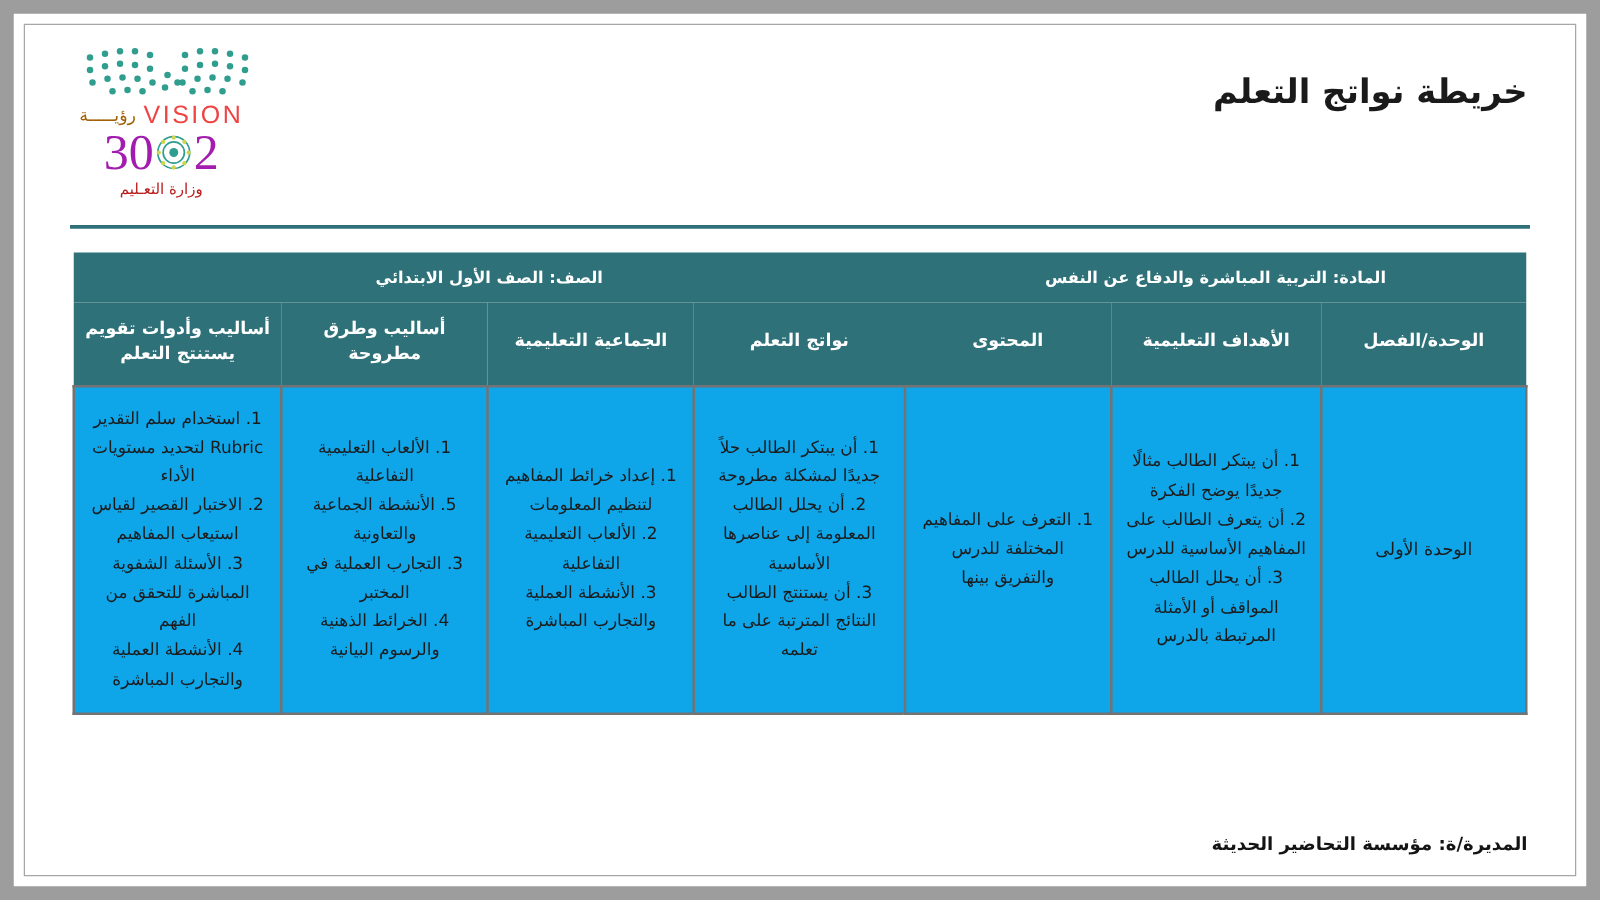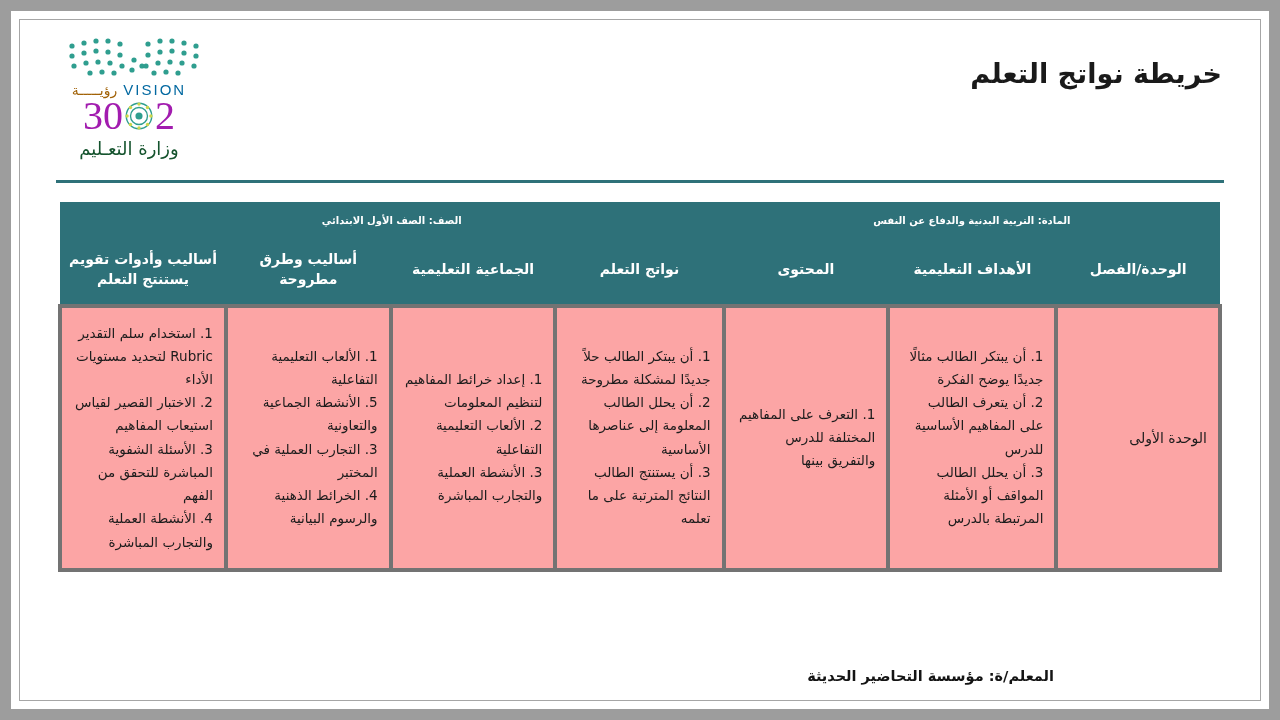--- a/index.html
+++ b/index.html
@@ -54,23 +54,23 @@
   .logo-dots { width: 140px; height: 42px; display: block; }
   .logo-vision-line {
     display: flex;
     align-items: center;
     justify-content: center;
     gap: 6px;
     margin-top: 1px;
   }
   .logo-vision-en {
     font-family: "Liberation Sans", sans-serif;
-    font-size: 15px;
+    font-size: 20px;
     letter-spacing: 2px;
-    color: #0369a1;
+    color: #ef4444;
     text-align: center;
   }
   .logo-vision-ar {
     font-size: 14px;
     color: #a16207;
     letter-spacing: 1px;
   }
   .logo-2030 {
     display: flex;
     align-items: center;
@@ -79,22 +79,22 @@
   }
   .logo-2030 .num {
     font-family: Liberation Serif, serif;
     font-size: 40px;
     font-weight: 400;
     color: #a21caf;
     line-height: 1;
   }
   .logo-emblem { width: 34px; height: 34px; margin: 0 -1px; }
   .logo-ministry {
-    font-size: 18px;
-    color: #14532d;
+    font-size: 12px;
+    color: #b91c1c;
     letter-spacing: 1px;
     margin-top: 2px;
   }
 
   .page-title {
     position: absolute;
     right: 38px;
     top: 38px;
     font-size: 27px;
     font-weight: bold;
@@ -125,45 +125,46 @@
   }
   table.lo-table th,
   table.lo-table td {
     vertical-align: middle;
   }
 
   
   .meta-row th {
     background: #2e7179;
     color: #ffffff;
-    font-size: 10px;
+    font-size: 13px;
     font-weight: bold;
     padding: 13px 10px 12px;
     text-align: center;
     border: none;
   }
   .head-row th {
     background: #2e7179;
     color: #ffffff;
     font-size: 14px;
     font-weight: bold;
     padding: 11px 8px 14px;
     text-align: center;
     line-height: 1.45;
     border: none;
   }
 
   
   .body-row td {
-    background: #fca5a5;
-    border: 4px solid #737373;
+    background: #0ea5e9;
+    border: 2px solid #737373;
     color: #1c1c1c;
     font-size: 13.5px;
     line-height: 1.72;
     padding: 14px 11px;
+    text-align: center;
   }
   .body-row td.unit-cell {
     font-size: 14px;
     margin-top: 36px;
   }
   .cell-list {
     list-style: none;
   }
   .cell-list li {
     margin: 0;
@@ -306,21 +307,21 @@
             <col class="c-unit">
               <col class="c-objectives">
               <col class="c-content">
             <col class="c-outcomes">
               <col class="c-activities">
               <col class="c-methods">
             <col class="c-assessment">
           </colgroup>
           <thead>
             <tr class="meta-row">
-              <th colspan="3">المادة: التربية البدنية والدفاع عن النفس</th>
+              <th colspan="3">المادة: التربية المباشرة والدفاع عن النفس</th>
               <th colspan="4">الصف: الصف الأول الابتدائي</th>
             </tr>
             <tr class="head-row">
               <th>الوحدة/الفصل</th>
               <th>الأهداف التعليمية</th>
               <th>المحتوى</th>
               <th>نواتج التعلم</th>
               <th>الجماعية التعليمية</th>
               <th>أساليب وطرق مطروحة</th>
               <th>أساليب وأدوات تقويم يستنتج التعلم</th>
@@ -370,19 +371,19 @@
                     <li>3. الأسئلة الشفوية المباشرة للتحقق من الفهم</li>
                     <li>4. الأنشطة العملية والتجارب المباشرة</li>
                   </ul>
               </td>
             </tr>
           </tbody>
         </table>
       </div>
 
       <div class="footer">
-        <div class="teacher">المعلم/ة: مؤسسة التحاضير الحديثة</div>
+        <div class="manager">المديرة/ة: مؤسسة التحاضير الحديثة</div>
       </div>
 
 
     </div>
   </div>
 </div>
 
 </body></html>

